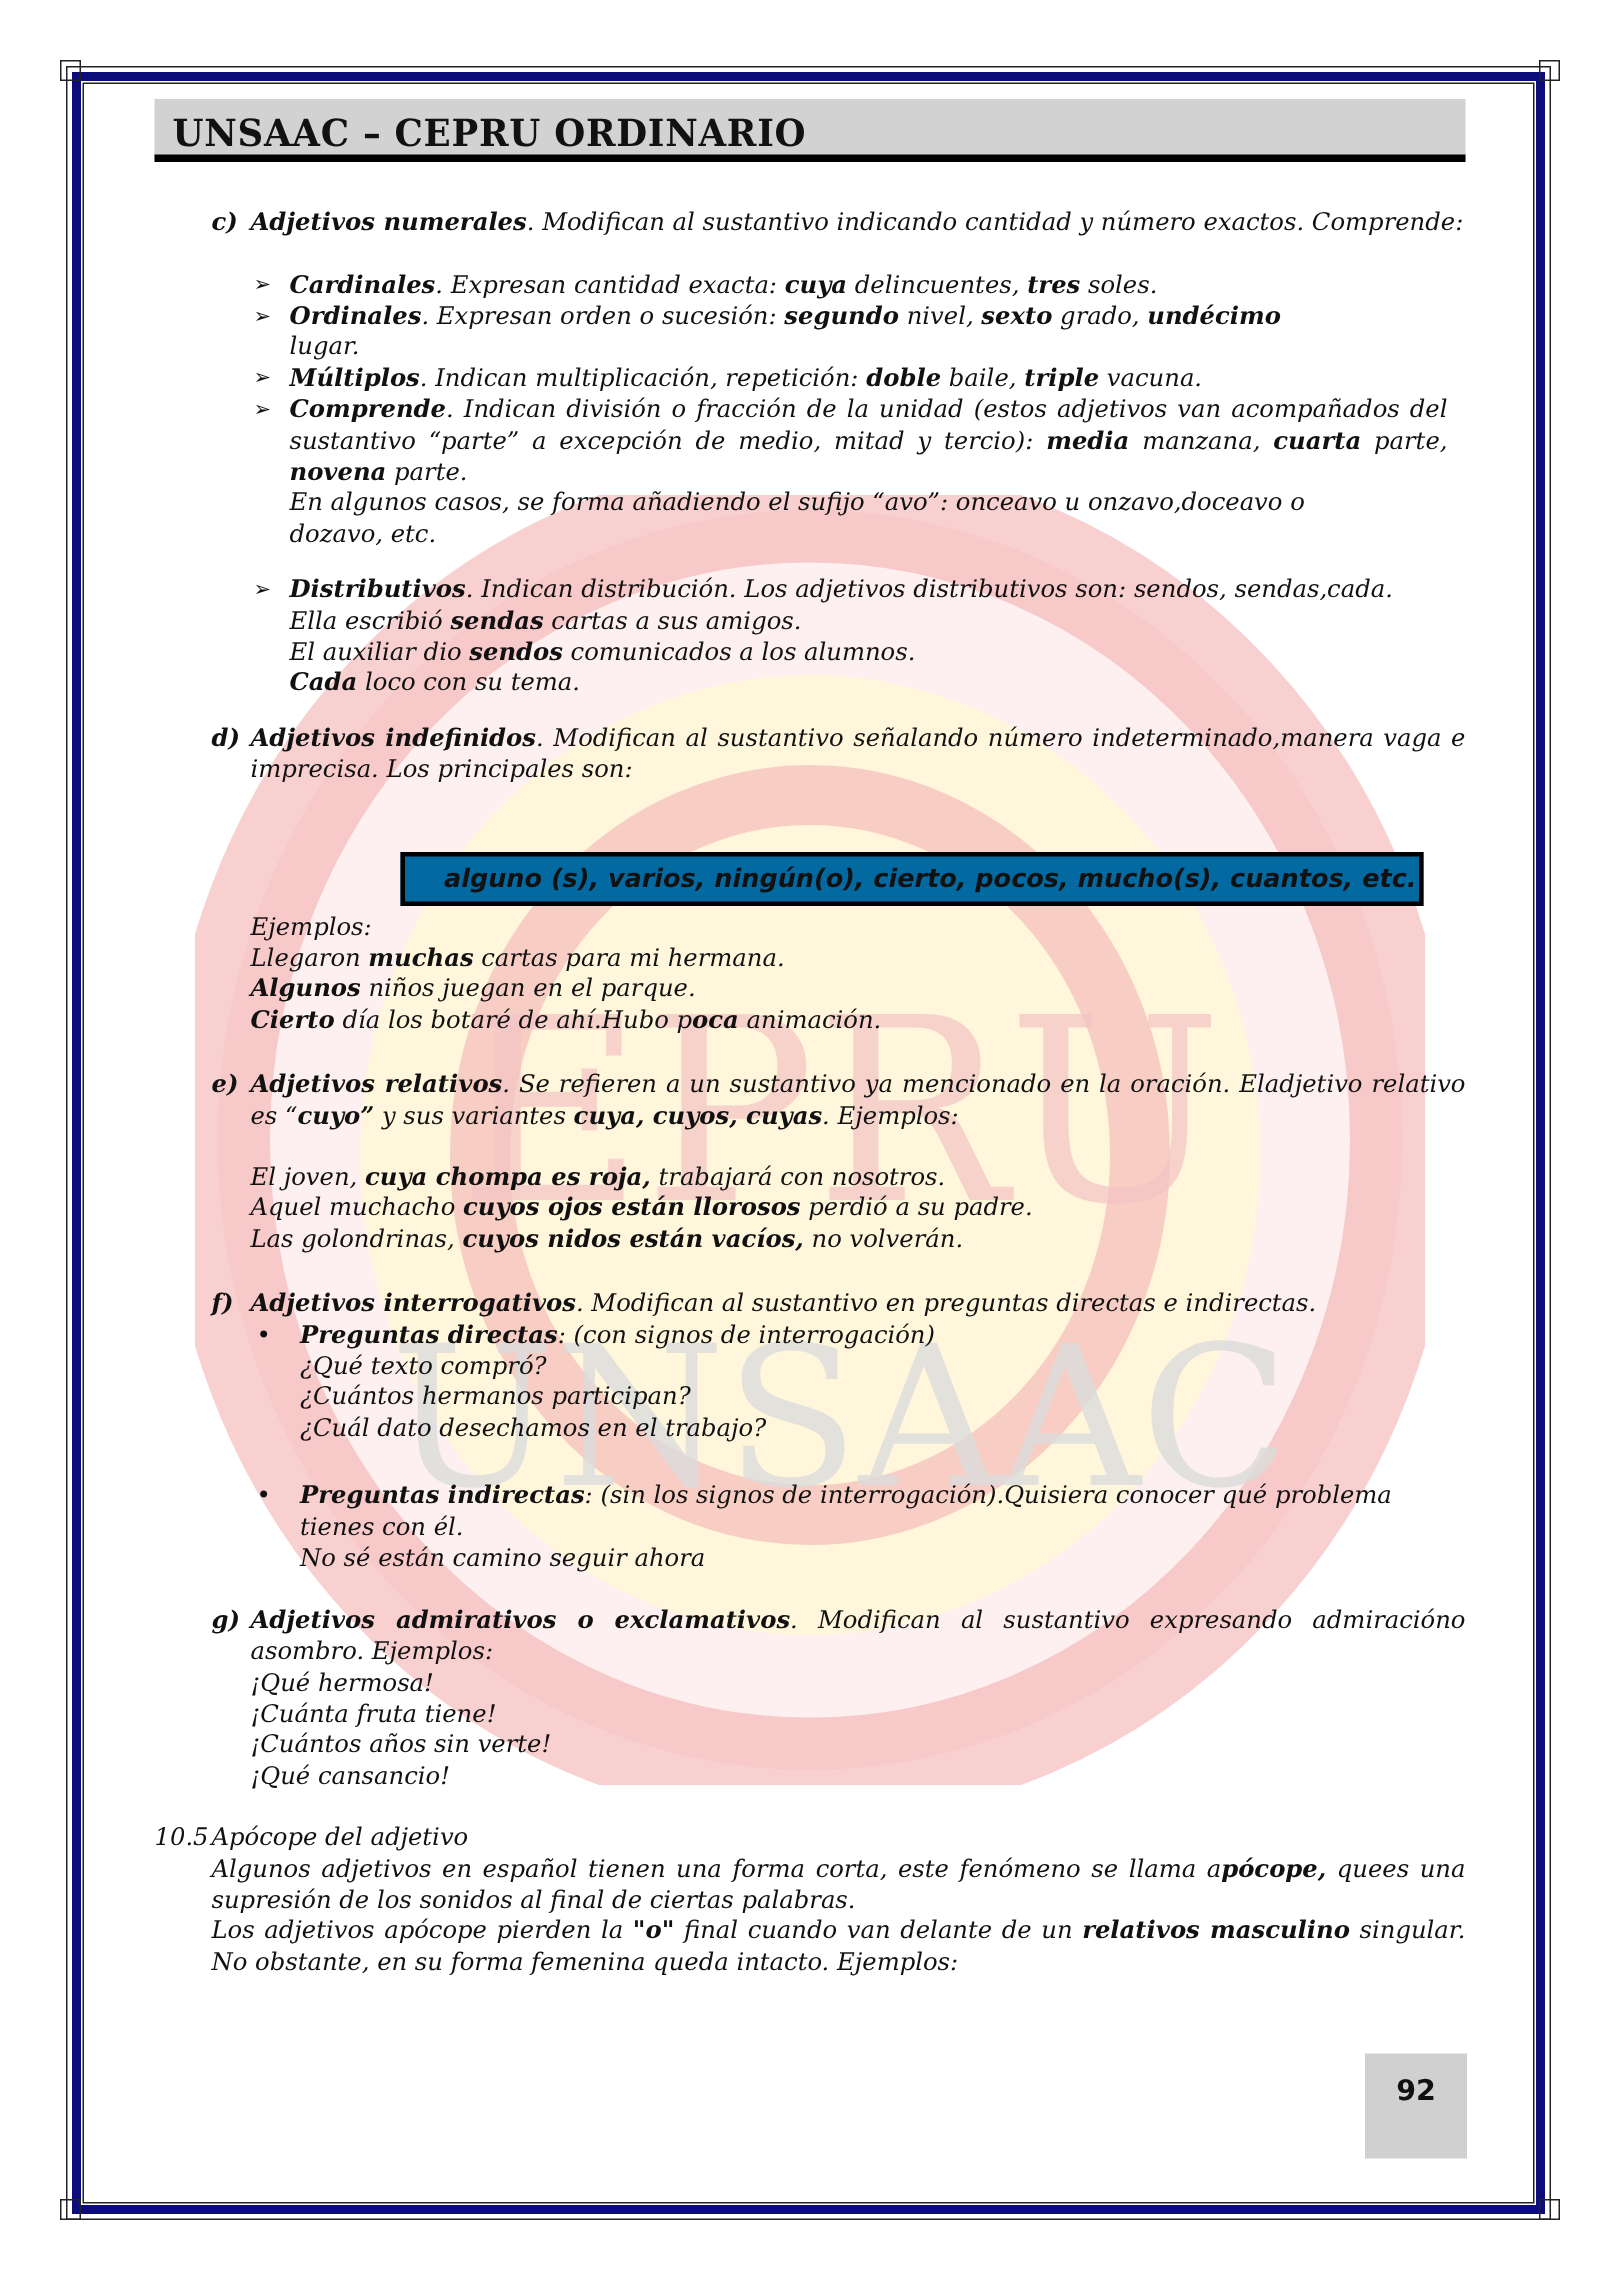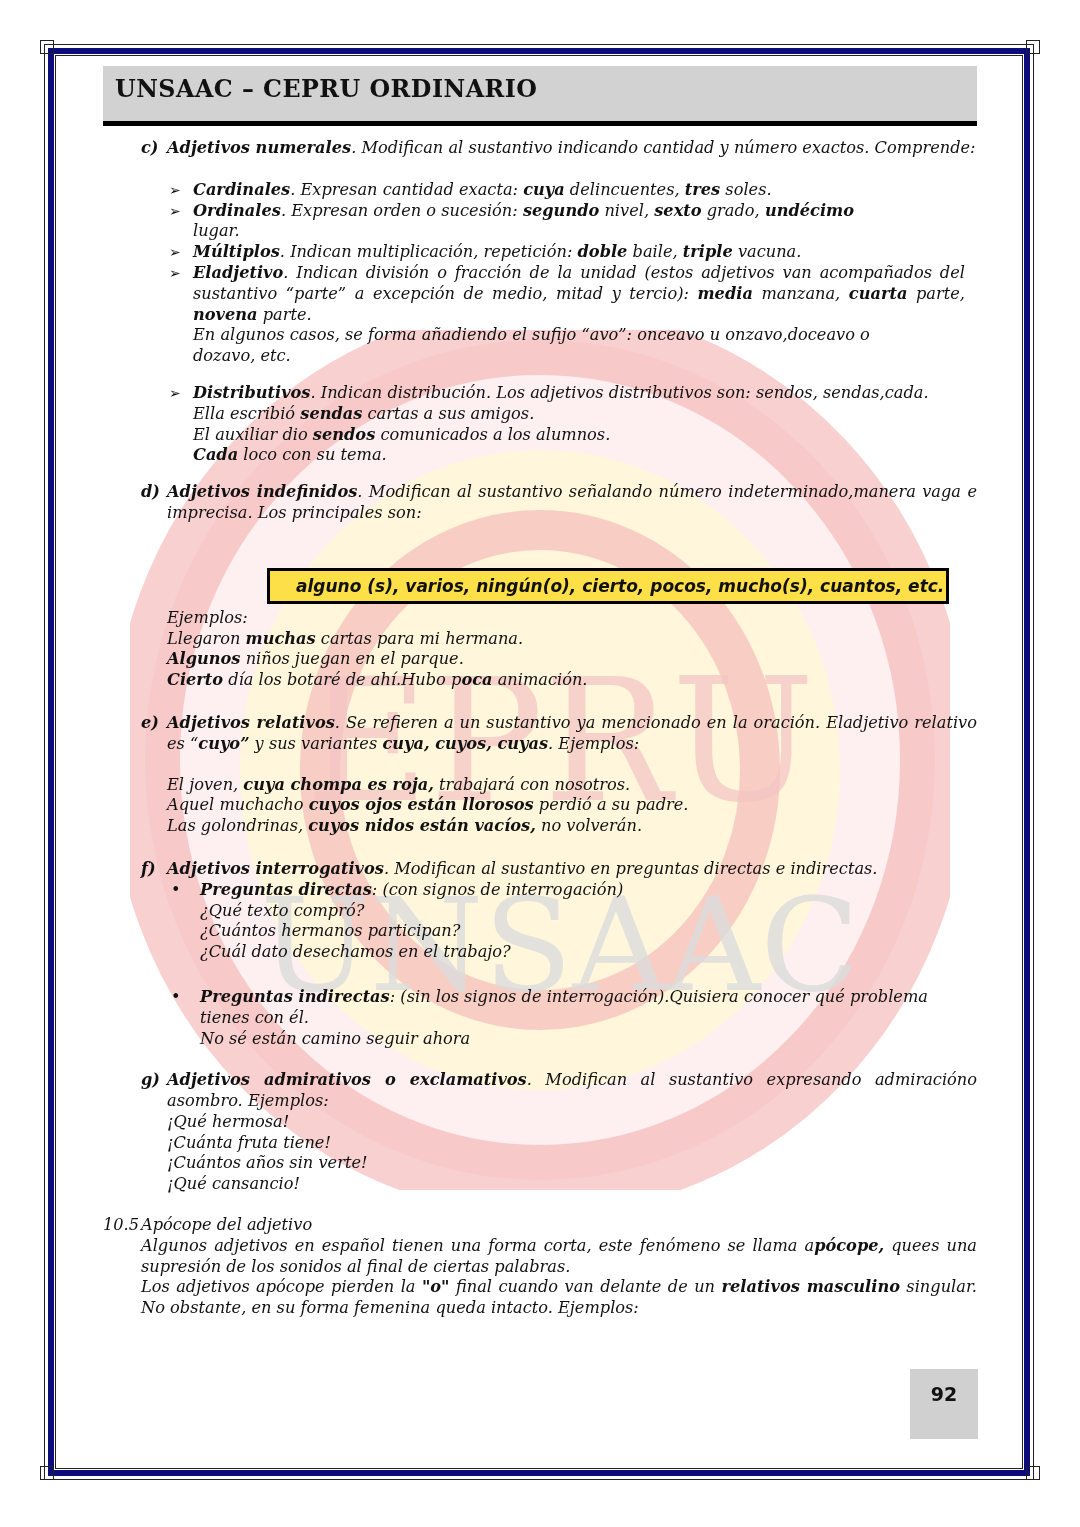--- a/index.html
+++ b/index.html
@@ -6,36 +6,36 @@
   html, body { width: 1080px; height: 1527px; background: #ffffff; overflow: hidden; }
   body { position: relative; font-family: "DejaVu Serif", serif; color: #111; }
 
   .frame-outer { position: absolute; left: 44px; top: 44px; width: 990px; height: 1436px; border: 1px solid #222; }
   .frame-inner { position: absolute; left: 48px; top: 48px; width: 982px; height: 1428px; border: 6px solid #0c0c7a; }
   .frame-inner2 { position: absolute; left: 55px; top: 55px; width: 968px; height: 1414px; border: 1px solid #222; }
   .corner { position: absolute; width: 14px; height: 14px; border: 1px solid #222; background: transparent; }
 
   .watermark { position: absolute; left: 130px; top: 330px; width: 820px; height: 860px; pointer-events: none; }
 
-  .header { position: absolute; left: 103px; top: 66px; width: 874px; height: 60px; background: #d2d2d2; border-bottom: 5px solid #000; }
+  .header { position: absolute; left: 103px; top: 66px; width: 874px; height: 42px; background: #d2d2d2; border-bottom: 5px solid #000; }
   .header-title { position: absolute; left: 12px; top: 8px; font-family: "DejaVu Serif", serif; font-weight: 900; font-size: 25px; letter-spacing: 0.5px; color: #111; transform: scaleX(0.95); transform-origin: left; }
 
   .content { position: absolute; left: 103px; top: 138px; width: 874px; font-size: 16.2px; line-height: 20.8px; font-style: italic; font-family: "DejaVu Serif", serif; }
   .content b { font-weight: bold; }
   .sec { position: relative; padding-left: 64px; text-align: justify; }
   .sec .lbl { position: absolute; left: 38px; top: 0; font-weight: bold; }
   .sub { position: relative; padding-left: 90px; }
   .sub .arrow { position: absolute; left: 66px; top: 0; font-style: normal; font-size: 14px; }
   .bul { position: relative; padding-left: 97px; }
   .bul .dot { position: absolute; left: 68px; top: 0; font-style: normal; }
   .indent { padding-left: 64px; }
   .indent2 { padding-left: 90px; }
   .indent3 { padding-left: 97px; }
 
-  .box { position: absolute; left: 267px; top: 568px; width: 682px; height: 36px; background: #fde047; border: 3px solid #000; }
+  .box { position: absolute; left: 267px; top: 568px; width: 682px; height: 36px; background: #0369a1; border: 3px solid #000; }
   .box-text { position: absolute; left: 26px; top: 5px; font-family: "DejaVu Sans", sans-serif; font-style: italic; font-weight: bold; font-size: 17px; color: #111; }
 
   .h105 { position: relative; font-weight: normal; }
   .h105 .num { position: absolute; left: 0; }
   .h105 .ttl { padding-left: 38px; margin-top: 32px; }
 
   .page-num { position: absolute; left: 910px; top: 1369px; width: 68px; height: 70px; background: #d0d0d0; }
   .page-num span { position: absolute; left: 0; width: 68px; top: 14px; text-align: center; font-family: "DejaVu Sans", sans-serif; font-weight: bold; font-size: 19px; color: #111; }
 </style>
 </head>
@@ -77,21 +77,21 @@
   <div class="sub" style="padding-right:80px">
     <span class="arrow">➢</span>
     <b>Ordinales</b><span>. Expresan orden o sucesión: </span><b>segundo</b><span> nivel, </span><b>sexto</b><span> grado, </span><b>undécimo</b><span> lugar.</span>
   </div>
   <div class="sub">
     <span class="arrow">➢</span>
     <b>Múltiplos</b><span>. Indican multiplicación, repetición: </span><b>doble</b><span> baile, </span><b>triple</b><span> vacuna.</span>
   </div>
   <div class="sub" style="text-align:justify; padding-right:12px">
     <span class="arrow">➢</span>
-    <b>Eladjetivo</b><span>. Indican división o fracción de la unidad (estos adjetivos van acompañados del sustantivo “parte” a excepción de medio, mitad y tercio): </span><b>media</b><span> manzana, </span><b>cuarta</b><span> parte, </span><b>novena</b><span> parte.</span>
+    <b>Comprende</b><span>. Indican división o fracción de la unidad (estos adjetivos van acompañados del sustantivo “parte” a excepción de medio, mitad y tercio): </span><b>media</b><span> manzana, </span><b>cuarta</b><span> parte, </span><b>novena</b><span> parte.</span>
   </div>
   <div class="indent2" style="padding-right:80px">En algunos casos, se forma añadiendo el sufijo “avo”: onceavo u onzavo,doceavo o dozavo, etc.</div>
   <div style="height:16px"></div>
 
   <div class="sub">
     <span class="arrow">➢</span>
     <b>Distributivos</b><span>. Indican distribución. Los adjetivos distributivos son: sendos, sendas,cada.</span>
   </div>
   <div class="indent2"><span>Ella escribió </span><b>sendas</b><span> cartas a sus amigos.</span></div>
   <div class="indent2"><span>El auxiliar dio </span><b>sendos</b><span> comunicados a los alumnos.</span></div>

